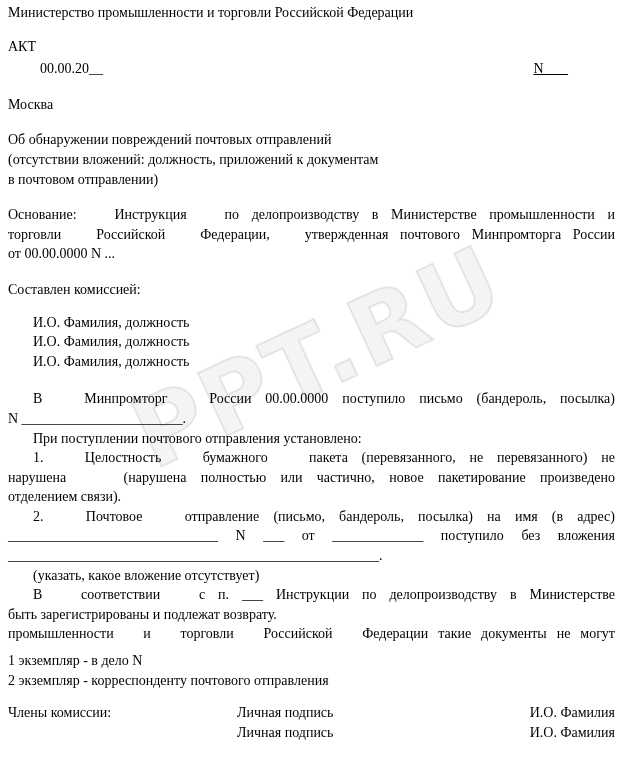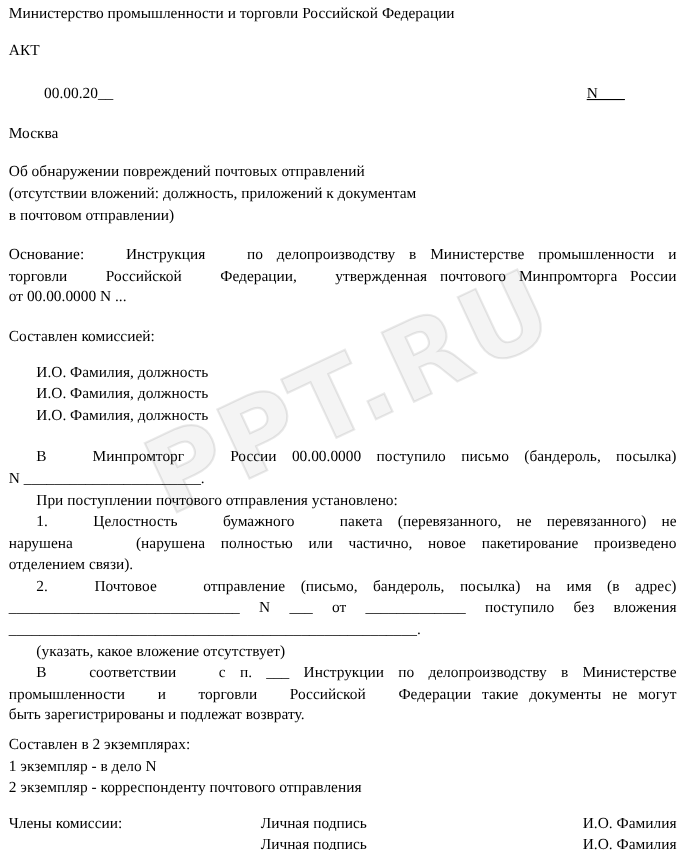--- a/index.html
+++ b/index.html
@@ -39,21 +39,21 @@
     white-space: pre-wrap;
     min-height: 19.6px;
   }
   .center { text-align: left; }
   .bold   { font-weight: normal; }
   .just   { text-align: justify; text-align-last: justify; }
   .ind    { text-indent: 25px; }
 
   .org       { margin-top: 3px; }
   .akt       { margin-top: 14px; }
-  .daterow   { margin-top: 20px; display: flex; padding-left: 32px; line-height: 19.6px; gap: 48px; }
+  .daterow   { margin-top: 3px; display: flex; padding-left: 32px; line-height: 19.6px; gap: 48px; }
   .docnum    { margin-left: auto; margin-right: 47px; text-decoration: underline; }
   .city      { margin-top: 16px; }
   .subject   { margin-top: 16px; }
   .basis     { margin-top: 16px; }
   .cintro    { margin-top: 16px; }
   .members   { margin-top: 13px; padding-left: 25px; }
   .received  { margin-top: 18px; }
   .copies    { margin-top: 7px; }
   .sigblock  { margin-top: 13px; }
   .sigrow {
@@ -114,26 +114,25 @@
       <div class="line ind just">1.   Целостность   бумажного   пакета (перевязанного, не перевязанного) не</div>
       <div class="line just">нарушена    (нарушена полностью или частично, новое пакетирование произведено</div>
       <div class="line">отделением связи).</div>
 
       <div class="line ind just">2.   Почтовое   отправление (письмо, бандероль, посылка) на имя (в адрес)</div>
       <div class="line just">______________________________ N ___ от _____________ поступило без вложения</div>
       <div class="line">_____________________________________________________.</div>
       <div class="line ind">(указать, какое вложение отсутствует)</div>
 
       <div class="line ind just">В   соответствии   с п. ___ Инструкции по делопроизводству в Министерстве</div>
+      <div class="line">быть зарегистрированы и подлежат возврату.</div>
       <div class="line just">промышленности   и   торговли   Российской   Федерации такие документы не могут</div>
-      <div class="line">быть зарегистрированы и подлежат возврату.</div>
     </div>
 
     <div class="copies">
-      <div class="line">Составлен в 2 экземплярах:</div>
       <div class="line">1 экземпляр - в дело N</div>
       <div class="line">2 экземпляр - корреспонденту почтового отправления</div>
     </div>
 
     <div class="sigblock">
       <div class="sigrow">
         <span>Члены комиссии:</span>
         <span>Личная подпись</span>
         <span class="name">И.О. Фамилия</span>
       </div>

